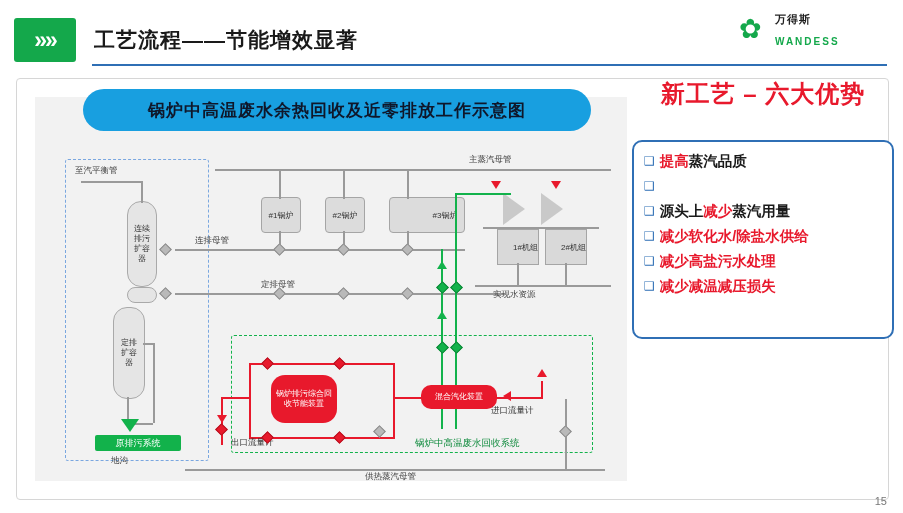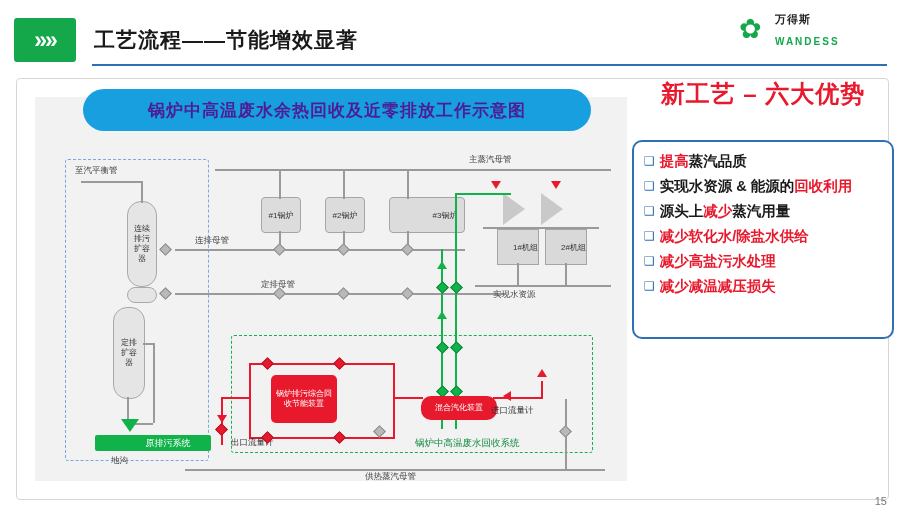--- a/index.html
+++ b/index.html
@@ -43,21 +43,21 @@
     position:absolute;left:18px;top:18px;width:592px;height:384px;
     background:#f2f2f2;
   }
 
   
   .pill{
     position:absolute;left:66px;top:10px;width:508px;height:42px;
     background:#189fe0;border-radius:21px;
     display:flex;align-items:center;justify-content:center;
   }
-  .pill span{color:#4c1d95;font-size:17px;font-weight:bold;letter-spacing:1px;}
+  .pill span{color:#0f172a;font-size:17px;font-weight:bold;letter-spacing:1px;}
 
   
   .adv-title{
     position:absolute;left:638px;top:78px;width:250px;text-align:center;
     font-size:24px;font-weight:bold;color:#e8192c;letter-spacing:1px;
   }
   .adv-box{
     position:absolute;left:632px;top:140px;width:258px;height:195px;
     border:2px solid #2f6fb5;border-radius:10px;background:#fff;
   }
@@ -102,27 +102,27 @@
   }
   .boiler{
     position:absolute;width:38px;height:34px;background:#dcdcdc;border:1px solid #a5a5a5;
     border-radius:4px;font-size:8px;color:#333;display:flex;align-items:center;justify-content:center;
   }
   .unitbox{
     position:absolute;width:40px;height:34px;background:#d9d9d9;border:1px solid #a5a5a5;
     font-size:8px;color:#333;display:flex;align-items:center;justify-content:flex-end;
   }
   .redbox{
-    position:absolute;background:#e8192c;border-radius:5px;color:#fff;
+    position:absolute;background:#e8192c;border-radius:14px;color:#fff;
     font-size:8px;line-height:10px;text-align:center;
     display:flex;align-items:center;justify-content:center;padding:2px;
   }
   .greenbox{
     position:absolute;background:#12b24b;color:#fff;font-size:9px;
-    display:flex;align-items:center;justify-content:center;border-radius:2px;padding-left:30px;
+    display:flex;align-items:center;justify-content:center;border-radius:2px;
   }
   .redline{position:absolute;background:#e8192c;}
   .greenline{position:absolute;background:#12b24b;}
   .valve{
     position:absolute;width:7px;height:7px;background:#b9b9b9;border:1px solid #8a8a8a;
     transform:rotate(45deg);
   }
   .valve.rd{background:#e8192c;border-color:#b5101f;}
   .valve.gr{background:#12b24b;border-color:#0c8537;}
   .arrow-d{
@@ -261,21 +261,21 @@
       <div class="redline" style="left:214px;top:266px;width:2px;height:76px;"></div>
       <div class="redline" style="left:214px;top:340px;width:146px;height:2px;"></div>
       <div class="redline" style="left:358px;top:266px;width:2px;height:76px;"></div>
       <div class="redline" style="left:360px;top:300px;width:28px;height:2px;"></div>
       <div class="redline" style="left:186px;top:300px;width:28px;height:2px;"></div>
       <div class="redline" style="left:186px;top:300px;width:2px;height:48px;"></div>
 
       <div class="redbox" style="left:236px;top:278px;width:62px;height:44px;">
         <span>锅炉排污综合回收节能装置</span>
       </div>
-      <div class="redbox" style="left:386px;top:288px;width:72px;height:20px;border-radius:10px;margin-top:11px;">
+      <div class="redbox" style="left:386px;top:288px;width:72px;height:20px;border-radius:10px;">
         <span>混合汽化装置</span>
       </div>
       <div class="arrow-l" style="left:468px;top:294px;"></div>
       <div class="redline" style="left:458px;top:300px;width:50px;height:2px;"></div>
       <div class="lbl" style="left:456px;top:308px;color:#333;">进口流量计</div>
       <div class="redline" style="left:506px;top:284px;width:2px;height:18px;"></div>
       <div class="arrow-d" style="left:502px;top:272px;transform:rotate(180deg);"></div>
 
       <div class="lbl" style="left:196px;top:340px;color:#333;">出口流量计</div>
       <div class="arrow-d" style="left:182px;top:318px;"></div>
@@ -302,21 +302,20 @@
 
   <div class="adv-title">新工艺 – 六大优势</div>
   <div class="adv-box">
     <div class="adv-list" id="adv-list">
         <div class="adv-item">
           <span class="adv-box-mark">❑</span>
           <span class="adv-text"><span class="r">提高</span><span class="b">蒸汽品质</span></span>
         </div>
         <div class="adv-item">
           <span class="adv-box-mark">❑</span>
-          <span class="adv-text"><span class="b">实现水资源 &amp; 能源的</span><span class="r">回收利用</span></span>
         </div>
         <div class="adv-item">
           <span class="adv-box-mark">❑</span>
           <span class="adv-text"><span class="b">源头上</span><span class="r">减少</span><span class="b">蒸汽用量</span></span>
         </div>
         <div class="adv-item">
           <span class="adv-box-mark">❑</span>
           <span class="adv-text"><span class="r">减少软化水/除盐水供给</span></span>
         </div>
         <div class="adv-item">

